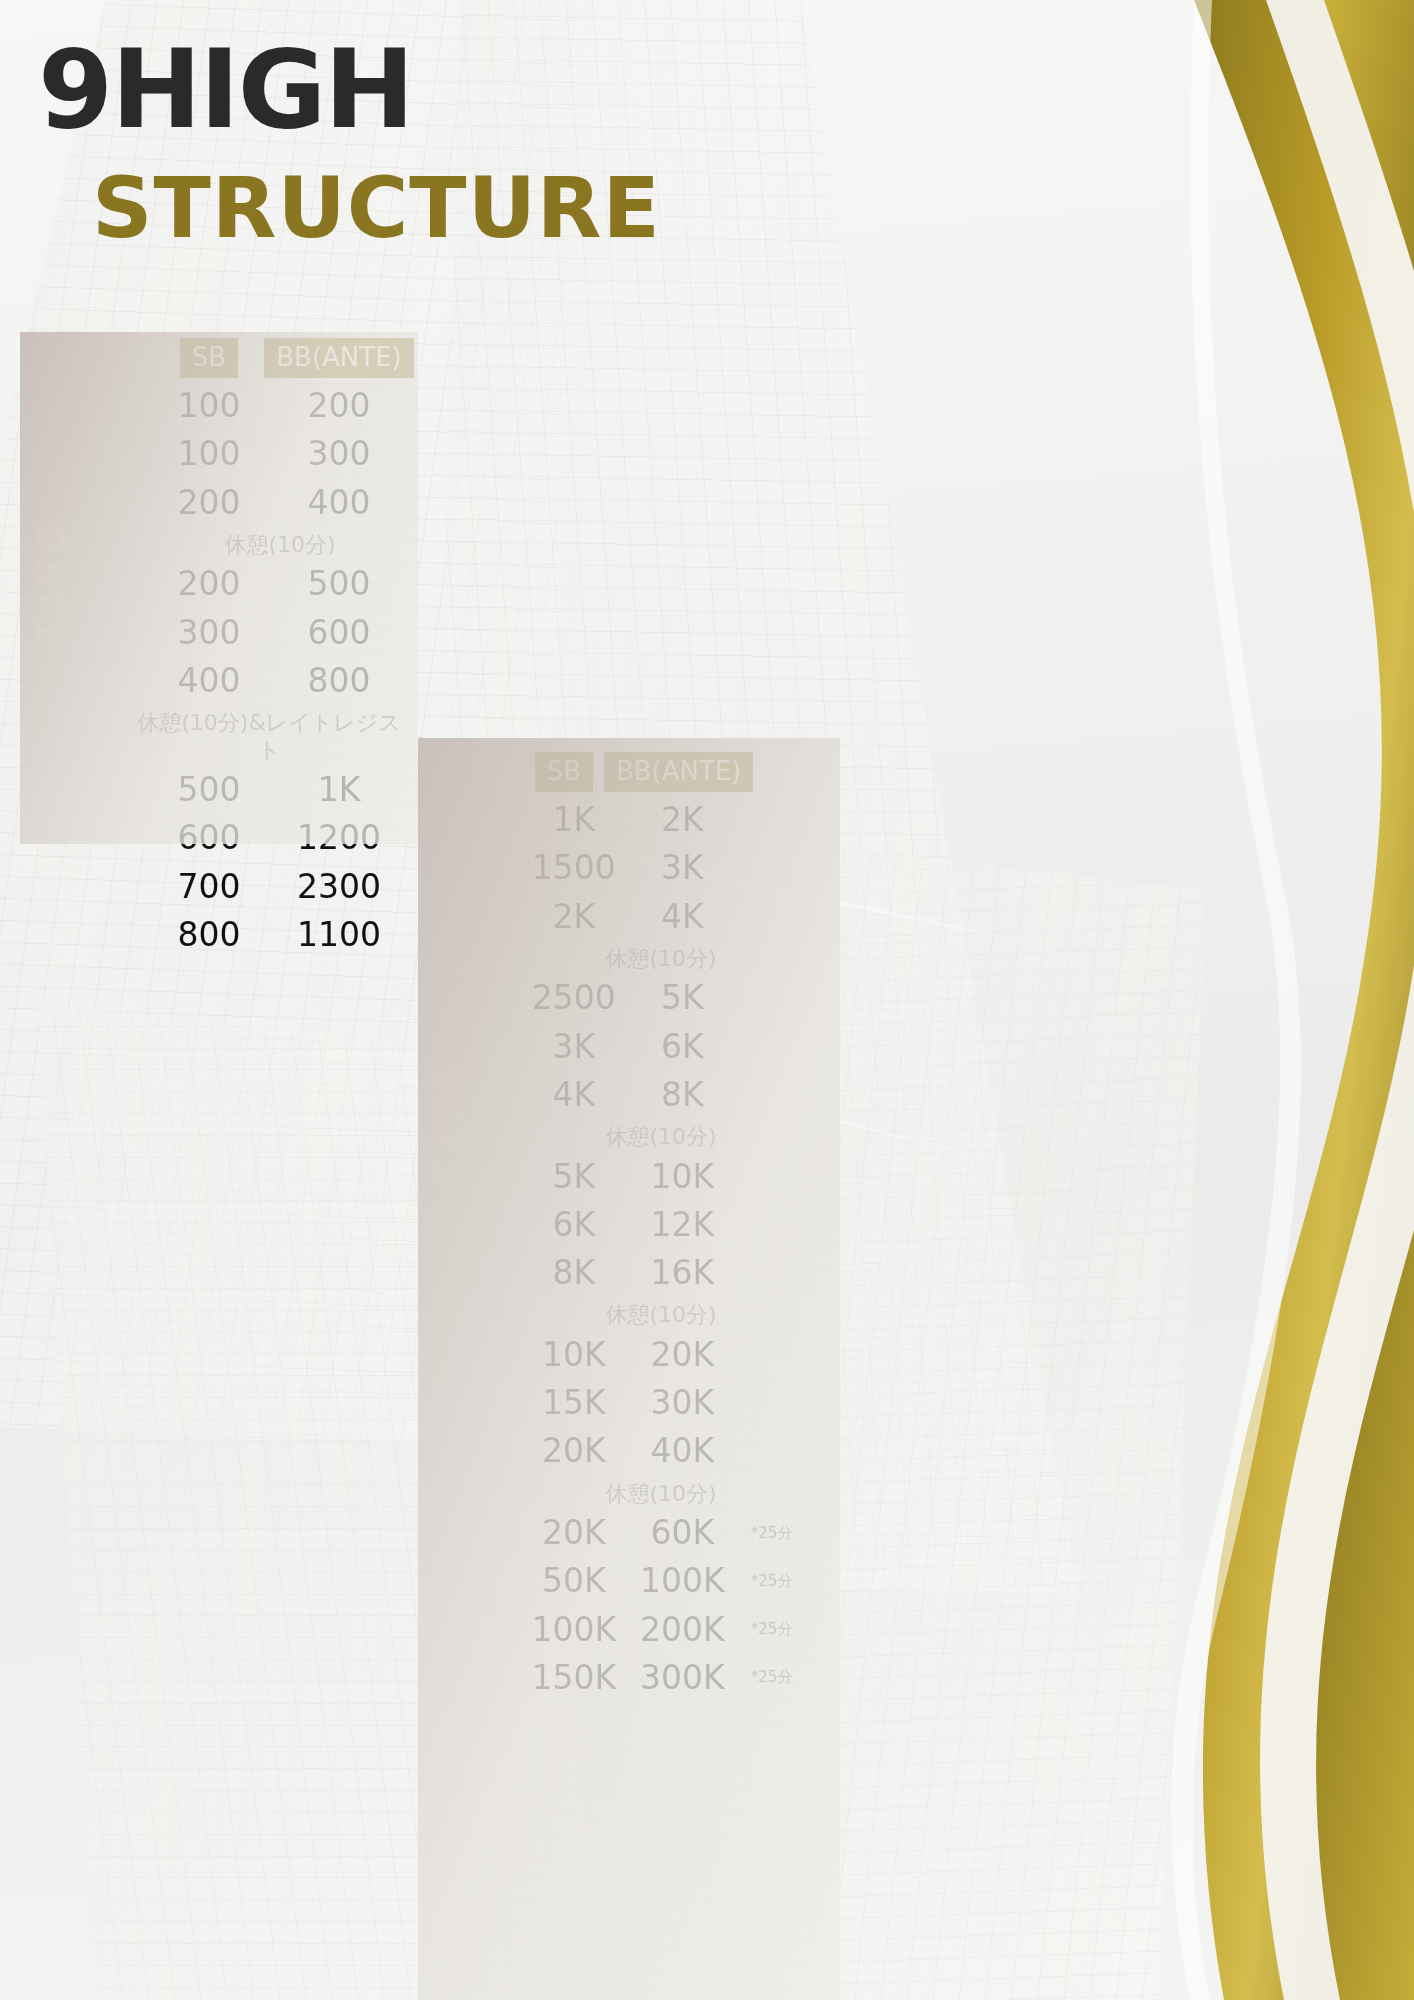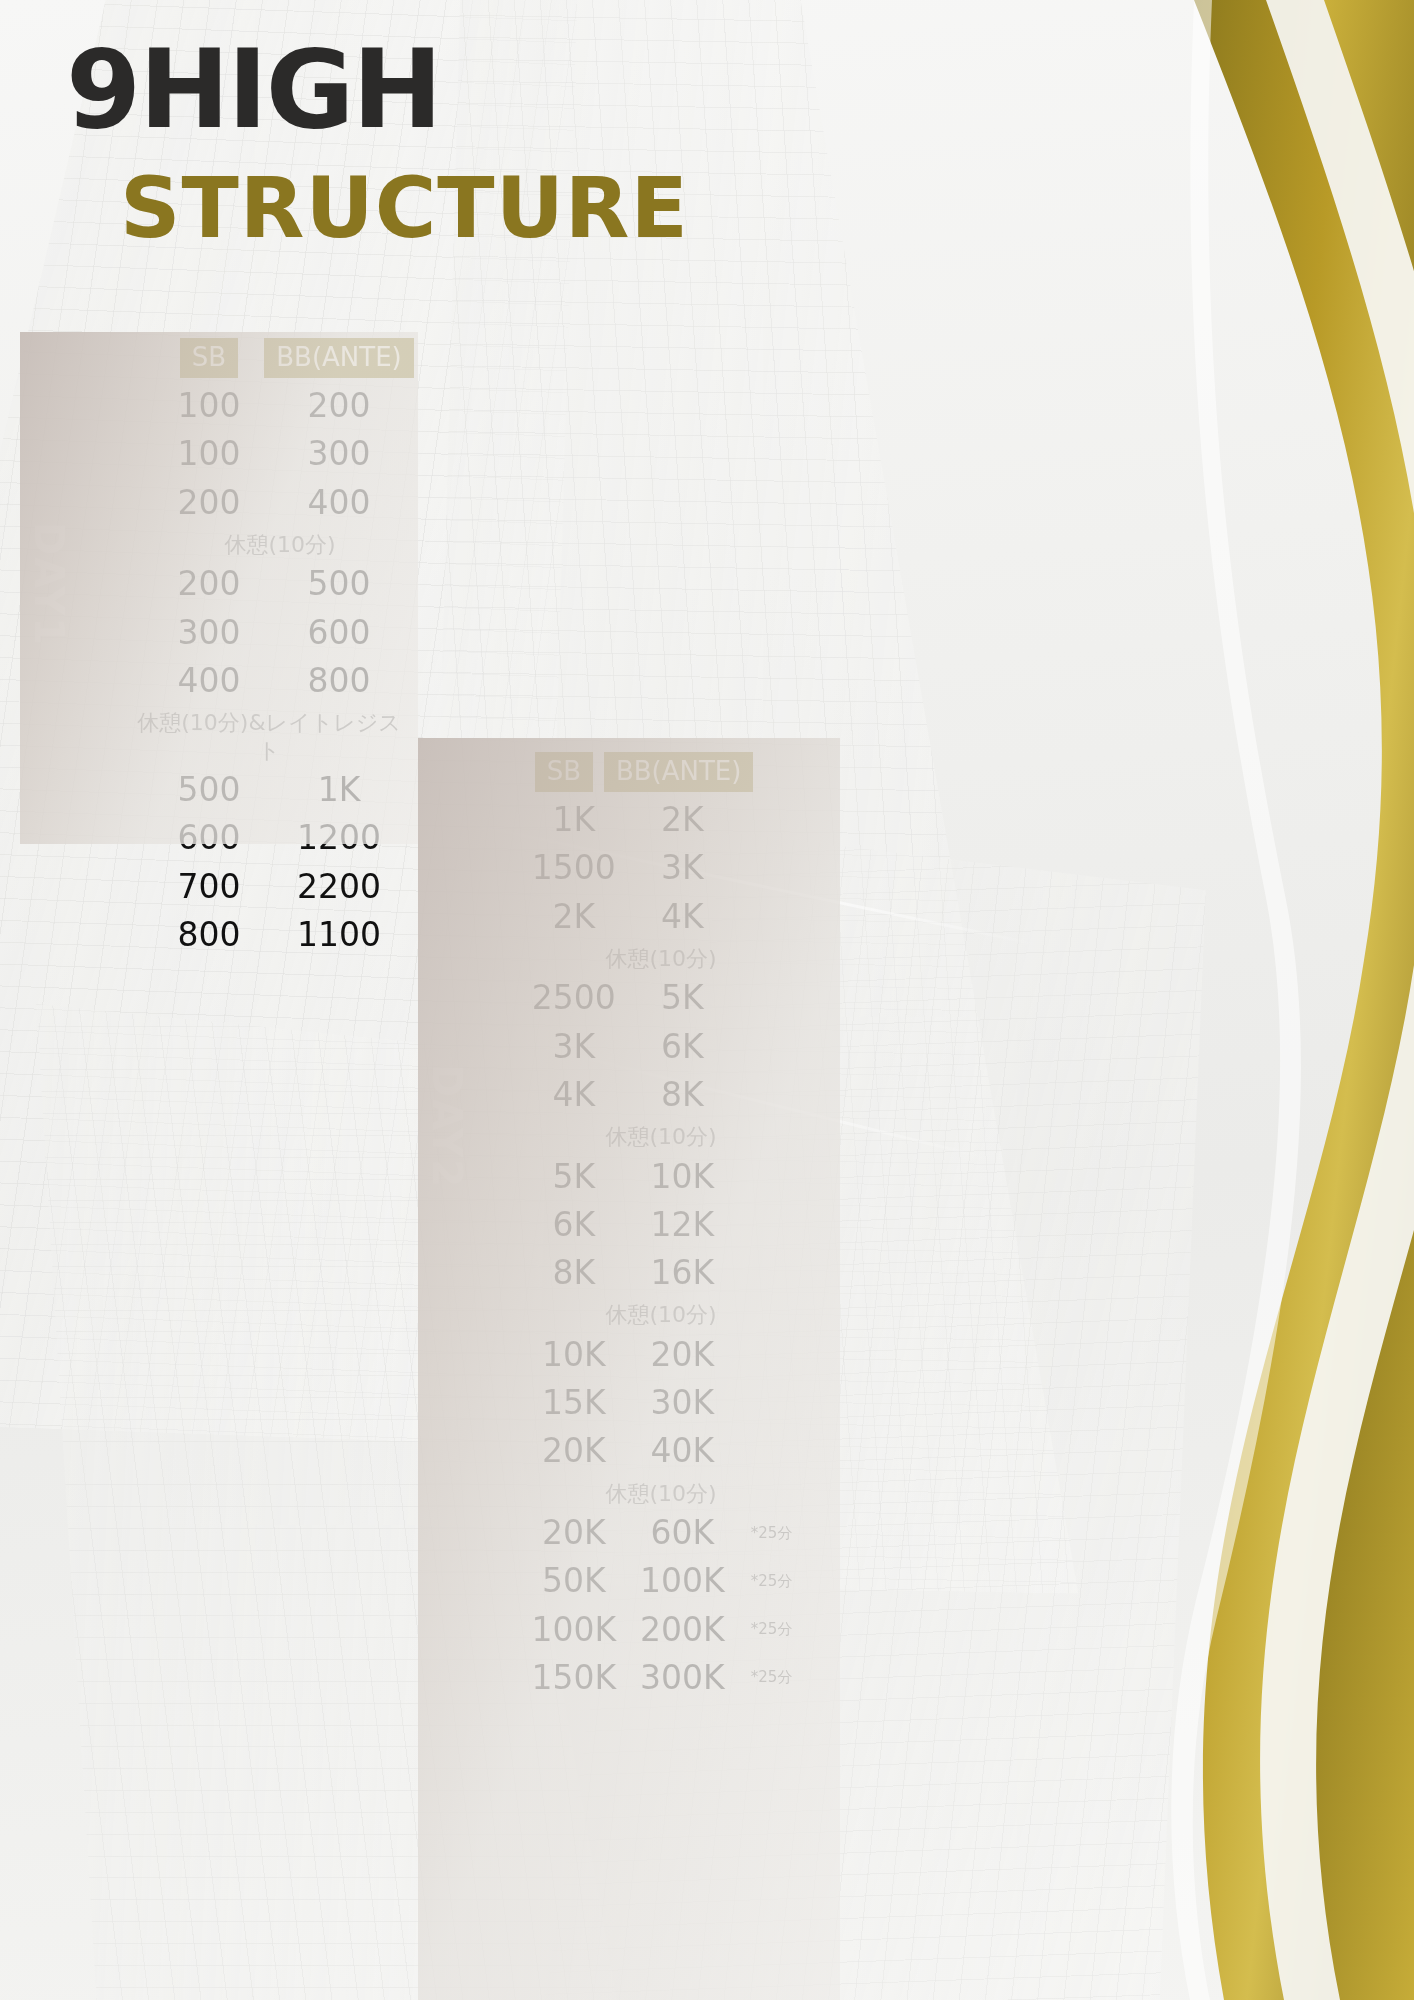--- a/index.html
+++ b/index.html
@@ -24,21 +24,21 @@
   .t3{left:600px;top:820px;width:620px;height:1260px;transform:rotate(6deg) skewY(-8deg);
       clip-path:polygon(10% 0,88% 6%,100% 100%,0 100%);opacity:.55;}
   .t4{left:40px;top:1000px;width:520px;height:1060px;transform:rotate(-7deg) skewY(7deg);
       clip-path:polygon(12% 0,90% 4%,100% 100%,0 96%);opacity:.6;}
   .glowline{position:absolute;background:linear-gradient(90deg,rgba(255,255,255,0),rgba(255,255,255,.85),rgba(255,255,255,0));height:3px;}
 
   
   #ribbon{position:absolute;right:0;top:0;width:520px;height:2000px;z-index:1;pointer-events:none;}
 
   
-  #title-block{position:absolute;left:66px;top:36px;z-index:3;}
+  #title-block{position:absolute;left:38px;top:36px;z-index:3;}
   #title-main{font-size:108px;font-weight:800;letter-spacing:-2px;line-height:1.0;color:#2b2a29;}
   #title-sub{font-size:84px;font-weight:800;letter-spacing:1px;line-height:1.0;
              color:#8a7620;margin-top:22px;margin-left:54px;}
 
   
   .panel{position:absolute;z-index:2;
          background:linear-gradient(112deg,rgba(198,188,182,.92) 0%,rgba(214,207,201,.86) 28%,
                     rgba(230,227,223,.80) 55%,rgba(238,236,233,.74) 100%);}
   #panel-day1{left:20px;top:332px;width:398px;height:512px;}
   #panel-day2{left:418px;top:738px;width:422px;height:1262px;}
@@ -175,21 +175,21 @@
         <div class="cell c-bb">1K</div>
       </div>
       <div class="rowgap"></div>
       <div class="row">
         <div class="cell c-sb">600</div>
         <div class="cell c-bb">1200</div>
       </div>
       <div class="rowgap"></div>
       <div class="row">
         <div class="cell c-sb">700</div>
-        <div class="cell c-bb">2200</div>
+        <div class="cell c-bb">2300</div>
       </div>
       <div class="rowgap"></div>
       <div class="row">
         <div class="cell c-sb">800</div>
         <div class="cell c-bb">1100</div>
       </div>
       <div class="rowgap"></div>
     </div>
 </div>
 

